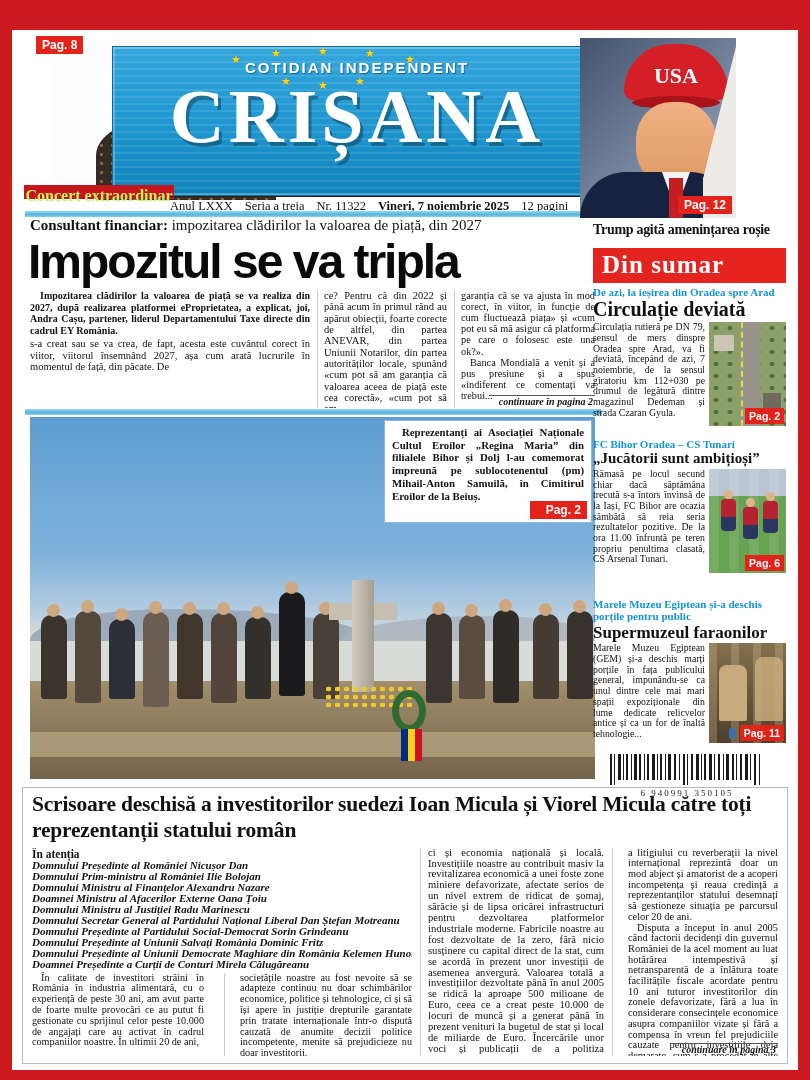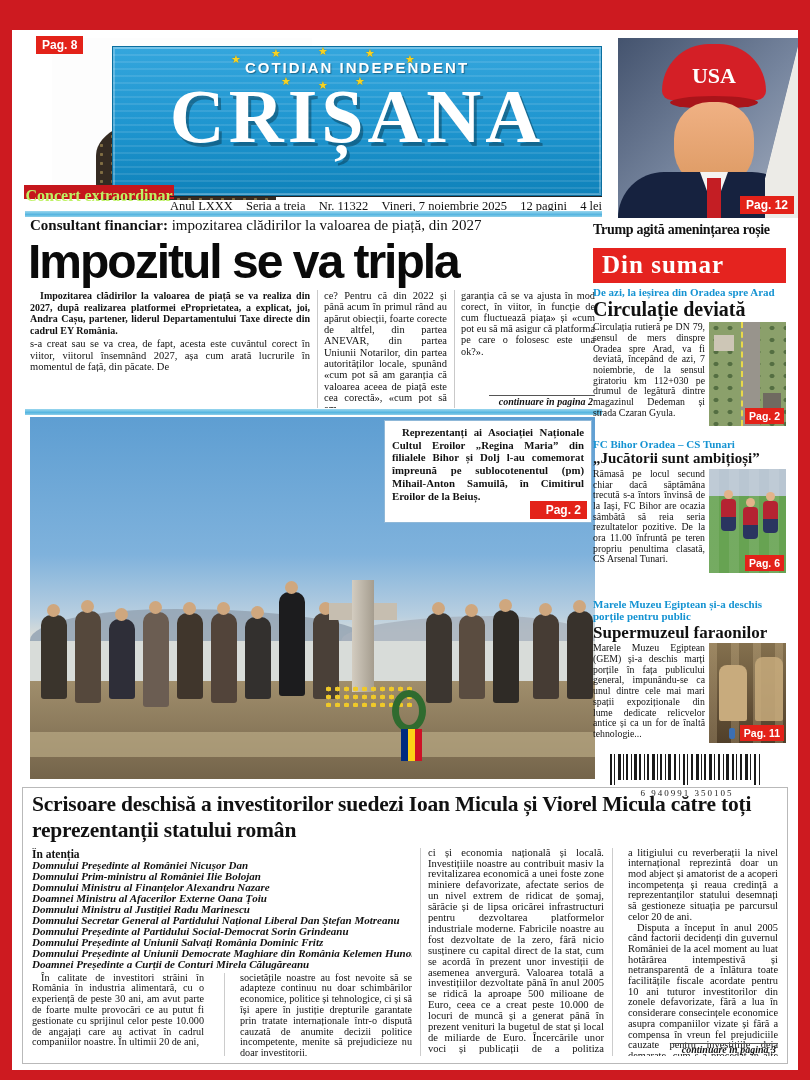--- a/index.html
+++ b/index.html
@@ -21,33 +21,33 @@
     text-shadow:1px 1px 1px rgba(0,0,0,.35)}
   .star{position:absolute;color:#f5d327;font-size:11px;text-shadow:0 0 1px #8a7400}
   .paper-title{position:absolute;left:0;right:0;top:26px;text-align:center;color:#fff;
     font-weight:bold;font-size:76px;letter-spacing:4px;
     text-shadow:3px 4px 0 rgba(6,50,72,.45)}
   .concert-banner{position:absolute;left:12px;top:155px;width:150px;height:14px;background:#c5161c;
     color:#bef264;font-weight:bold;font-size:16px;text-align:center;line-height:22px}
   .infobar{position:absolute;left:158px;top:166px;width:432px;height:18px;display:flex;
     justify-content:space-between;align-items:center;font-size:12.5px;border-top:1px solid #222;
     padding-top:2px;white-space:nowrap}
-  .infobar .b{font-weight:normal}
+  .infobar .b{font-weight:bold}
   .rule-blue{position:absolute;height:6px;background:linear-gradient(180deg,#9ad6ee,#55b5e0 60%,#8fcfe9)}
   
   .artist-photo{position:absolute;left:40px;top:8px;width:260px;height:162px;background:#fdfdfd;overflow:hidden}
   .a-hair{position:absolute;left:92px;top:10px;width:84px;height:66px;background:radial-gradient(#ddb254,#b9883a);border-radius:50% 50% 42% 42%}
   .a-face{position:absolute;left:106px;top:24px;width:56px;height:58px;background:#f2cda6;border-radius:46%}
   .a-glasses{position:absolute;left:110px;top:42px;width:48px;height:13px;border:2px solid #6e5230;border-radius:6px}
   .a-glasses:after{content:"";position:absolute;left:21px;top:3px;width:2px;height:5px;background:#6e5230}
   .a-jacket{position:absolute;left:44px;top:76px;width:180px;height:90px;background:#352b22;border-radius:46% 46% 0 0;
     background-image:radial-gradient(rgba(190,165,95,.55) 1.5px,transparent 2px);background-size:11px 9px}
   .a-heart{position:absolute;left:118px;top:104px;font-size:30px;color:#f2cda6;text-shadow:0 0 2px #5a4632}
   
-  .trump-photo{position:absolute;left:606px;top:8px;width:180px;height:180px;overflow:hidden;
+  .trump-photo{position:absolute;left:568px;top:8px;width:156px;height:180px;overflow:hidden;
     background:linear-gradient(135deg,#44536e 0%,#77869f 55%,#a5afc0 100%)}
   .t-cap{position:absolute;left:44px;top:6px;width:104px;height:56px;background:#d41f26;
     border-radius:52px 52px 10px 10px;text-align:center;color:#fff;font-weight:bold;font-size:22px;
     line-height:64px;font-family:"Liberation Serif",serif}
   .t-brim{position:absolute;left:52px;top:58px;width:88px;height:13px;background:#a9141a;border-radius:50%}
   .t-face{position:absolute;left:56px;top:64px;width:80px;height:84px;background:linear-gradient(#f0b184,#dd9a63);border-radius:44%}
   .t-suit{position:absolute;left:0;bottom:0;width:100%;height:46px;background:#16223f;border-radius:60px 60px 0 0}
   .t-shirt{position:absolute;left:82px;bottom:8px;width:28px;height:38px;background:#f4f4f2;clip-path:polygon(0 0,100% 0,50% 100%)}
   .t-tie{position:absolute;left:89px;bottom:0;width:14px;height:40px;background:#c41e24}
   .t-tear{position:absolute;right:-1px;top:0;width:34px;height:100%;background:linear-gradient(104deg,transparent 44%,#ecebe7 45%)}
@@ -190,20 +190,21 @@
   <div class="article">
     <div class="art-left">
       <p class="art-lead">Impozitarea clădirilor la valoarea de piață se va realiza din 2027, după realizarea platformei eProprietatea, a explicat, joi, Andra Cașu, partener, liderul Departamentului Taxe directe din cadrul EY România.</p>
       <div class="art-cols">
         <p class="art-col">s-a creat sau se va crea, de fapt, acesta este cuvântul corect în viitor, viitorul însemnând 2027, așa cum arată lucrurile în momentul de față, din păcate. De</p>
       </div>
     </div>
     <p class="art-c3">ce? Pentru că din 2022 și până acum în primul rând au apărut obiecții, foarte corecte de altfel, din partea ANEVAR, din partea Uniunii Notarilor, din partea autorităților locale, spunând «cum pot să am garanția că valoarea aceea de piață este cea corectă», «cum pot să am</p>
     <div class="art-c4">
       <p>garanția că se va ajusta în mod corect, în viitor, în funcție de cum fluctuează piața» și «cum pot eu să mă asigur că platforma pe care o folosesc este una ok?».</p>
+      <p class="indent">Banca Mondială a venit și a pus presiune și a spus «indiferent ce comentați va trebui...</p>
       <span class="continuation">continuare în pagina 2</span>
     </div>
   </div>
 
   <div class="rule-blue" style="left:13px;top:379px;width:577px"></div>
 
   <div class="main-photo">
     <span class="mtn"></span>
     <span class="mtn2"></span>
     <span class="ground"></span>

